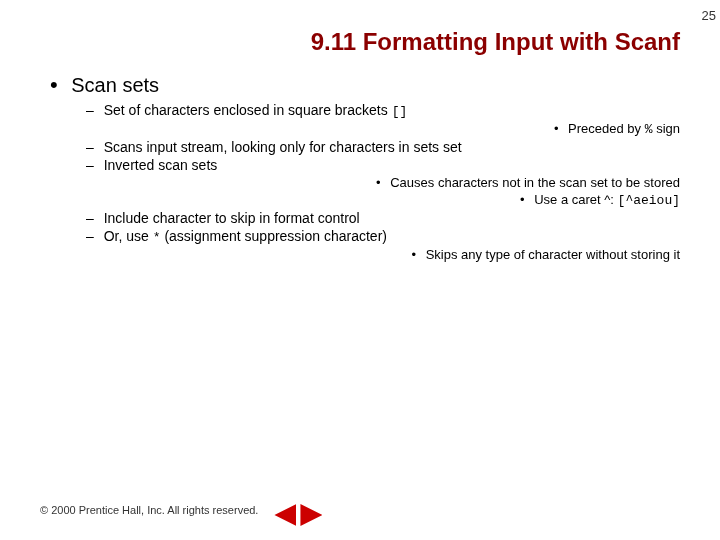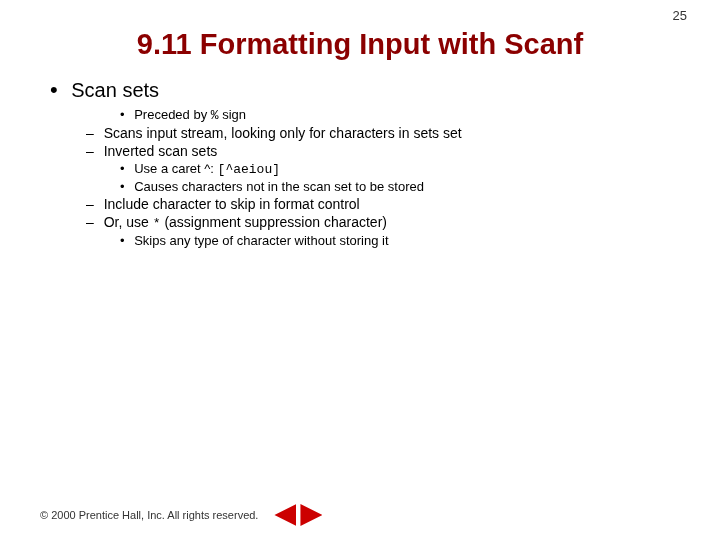--- a/index.html
+++ b/index.html
@@ -13,27 +13,27 @@
     }
     .slide {
       width: 720px;
       height: 540px;
       padding: 18px 40px 18px 40px;
       position: relative;
     }
     .slide-number {
       position: absolute;
       top: 8px;
-      right: 33px;
+      right: 4px;
       font-size: 13px;
       color: #333;
     }
     .slide-title {
-      text-align: center;
-      font-size: 29px;
+      text-align: right;
+      font-size: 24px;
       font-weight: bold;
       color: #8b0000;
       margin-bottom: 16px;
       margin-top: 10px;
     }
     .bullet-l1 {
       font-size: 20px;
       font-weight: normal;
       margin-bottom: 4px;
       margin-left: 10px;
@@ -49,37 +49,37 @@
       margin-bottom: 2px;
     }
     .bullet-l2::before {
       content: "–";
       margin-right: 6px;
     }
     .bullet-l3 {
       font-size: 13px;
       margin-left: 80px;
       margin-bottom: 2px;
+      text-align: right;
     }
     .bullet-l3::before {
       content: "•";
       margin-right: 6px;
     }
     code {
       font-family: 'Courier New', Courier, monospace;
       font-size: 13px;
     }
     .footer {
       position: absolute;
       bottom: 14px;
       left: 40px;
       font-size: 11px;
       color: #333;
       display: flex;
-      align-items: center;
       gap: 16px;
     }
     .nav-btn {
       display: inline-block;
       width: 22px;
       height: 22px;
       background: #cc0000;
       cursor: pointer;
       clip-path: polygon(50% 0%, 100% 50%, 50% 100%, 0% 50%);
     }
@@ -105,36 +105,39 @@
 <div class="slide">
 
   <div class="slide-number">25</div>
 
   <div class="slide-title">9.11  Formatting Input with Scanf</div>
 
   <div class="bullet-l1 section-gap">
     <span>Scan sets</span>
   </div>
 
+  <div class="bullet-l2">
+    Set of characters enclosed in square brackets <code>[]</code>
+  </div>
   <div class="bullet-l3">
     Preceded by <code>%</code> sign
   </div>
 
   <div class="bullet-l2">
     Scans input stream, looking only for characters in sets set
   </div>
 
   <div class="bullet-l2">
     Inverted scan sets
   </div>
   <div class="bullet-l3">
-    Use a caret ^: <code>[^aeiou]</code>
+    Causes characters not in the scan set to be stored
   </div>
   <div class="bullet-l3">
-    Causes characters not in the scan set to be stored
+    Use a caret ^: <code>[^aeiou]</code>
   </div>
 
 
   <div class="bullet-l2">
     Include character to skip in format control
   </div>
   <div class="bullet-l2">
     Or, use <code>*</code> (assignment suppression character)
   </div>
   <div class="bullet-l3">

